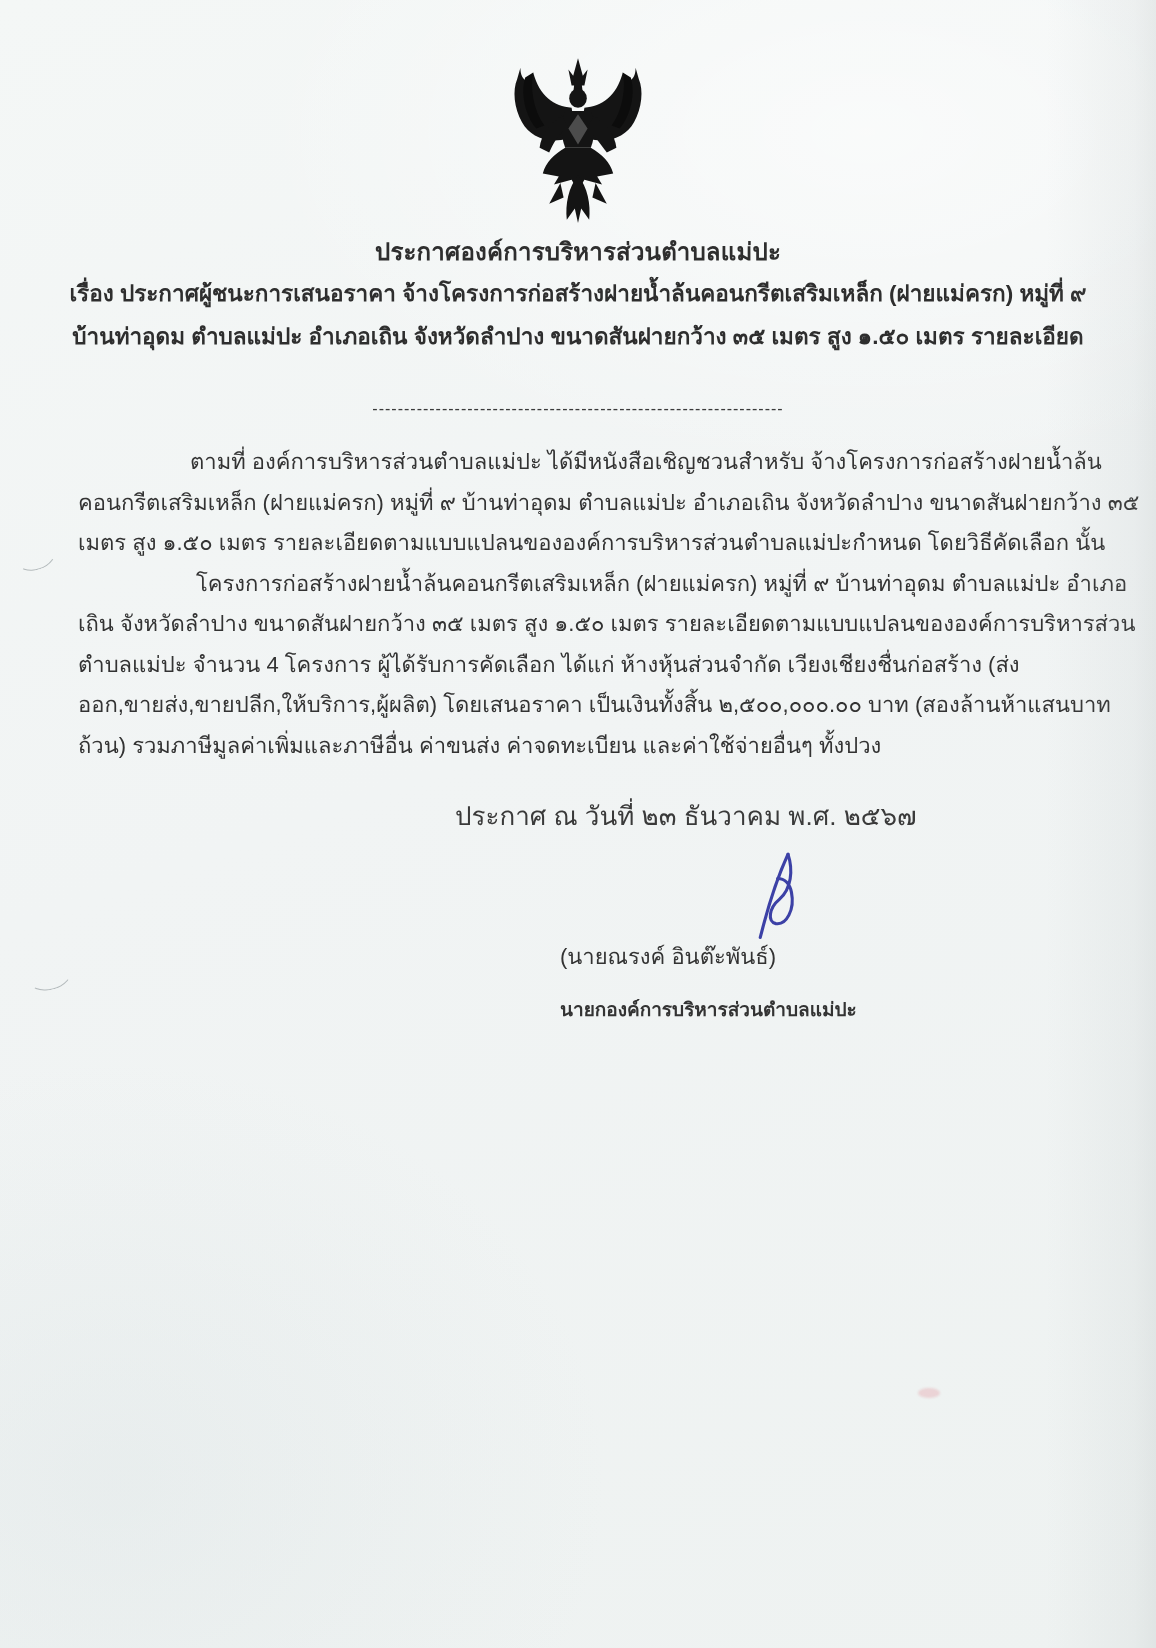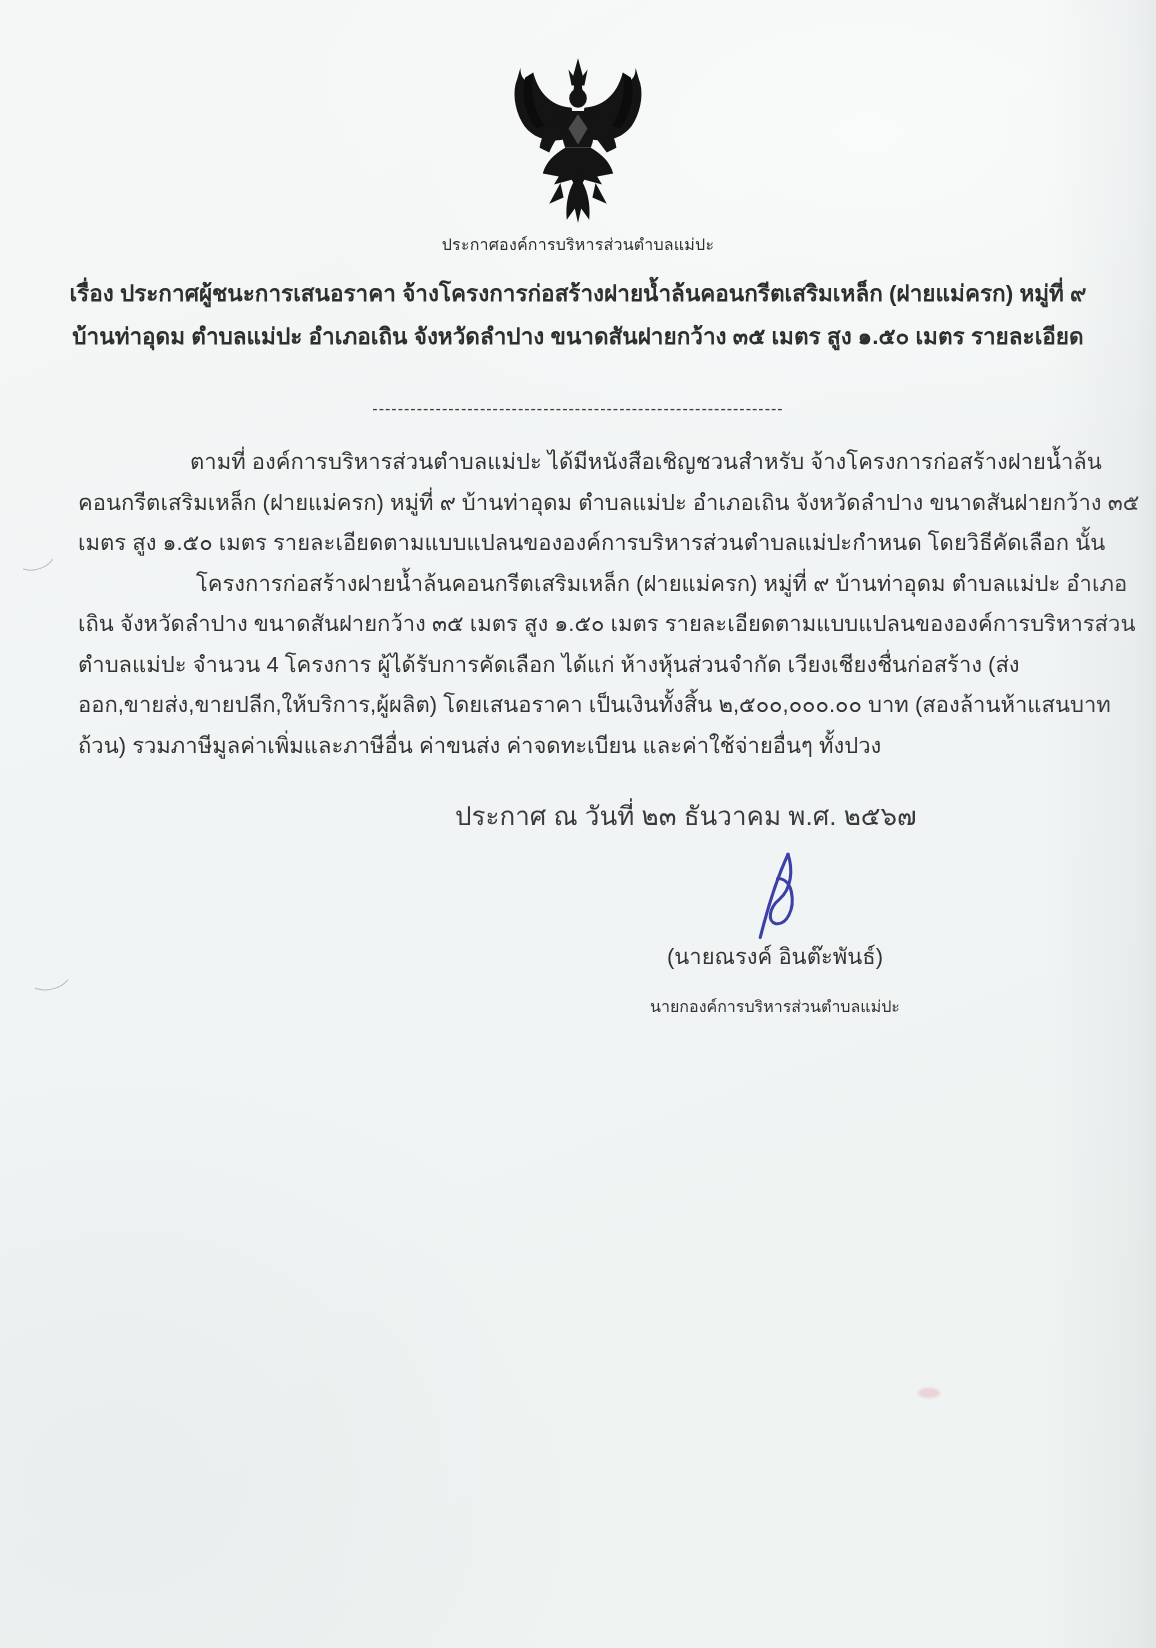--- a/index.html
+++ b/index.html
@@ -28,22 +28,22 @@
     display: flex;
     justify-content: center;
   }
   .emblem-wrap svg { width: 160px; height: 172px; }
   .doc-title {
     position: absolute;
     top: 232px;
     left: 0;
     width: 100%;
     text-align: center;
-    font-size: 16px;
-    font-weight: normal;
+    font-size: 24px;
+    font-weight: bold;
     letter-spacing: 0.2px;
   }
   .subject {
     position: absolute;
     top: 272px;
     left: 62px;
     right: 62px;
     text-align: center;
     font-size: 22.5px;
     font-weight: bold;
@@ -78,36 +78,37 @@
     left: 455px;
     font-size: 26px;
     color: #3a3a3a;
     white-space: nowrap;
   }
   .signature-block {
     position: absolute;
     top: 845px;
     left: 560px;
     width: 430px;
-    text-align: center;
+    text-align: left;
   }
   .signature-stroke {
     height: 100px;
     display: flex;
     justify-content: center;
   }
   .signatory-name {
     font-size: 22px;
     margin-top: -6px;
     color: #333333;
   }
   .signatory-title {
-    font-size: 16px;
+    font-size: 19px;
     margin-top: 20px;
     color: #333333;
+    font-weight: bold;
   }
   .punch-mark {
     position: absolute;
     border: 1.5px solid rgba(130,140,142,0.55);
     border-radius: 50%;
     background: transparent;
   }
   .punch-1 {
     left: 14px; top: 540px; width: 40px; height: 28px;
     border-color: transparent transparent rgba(120,130,133,0.5) transparent;

